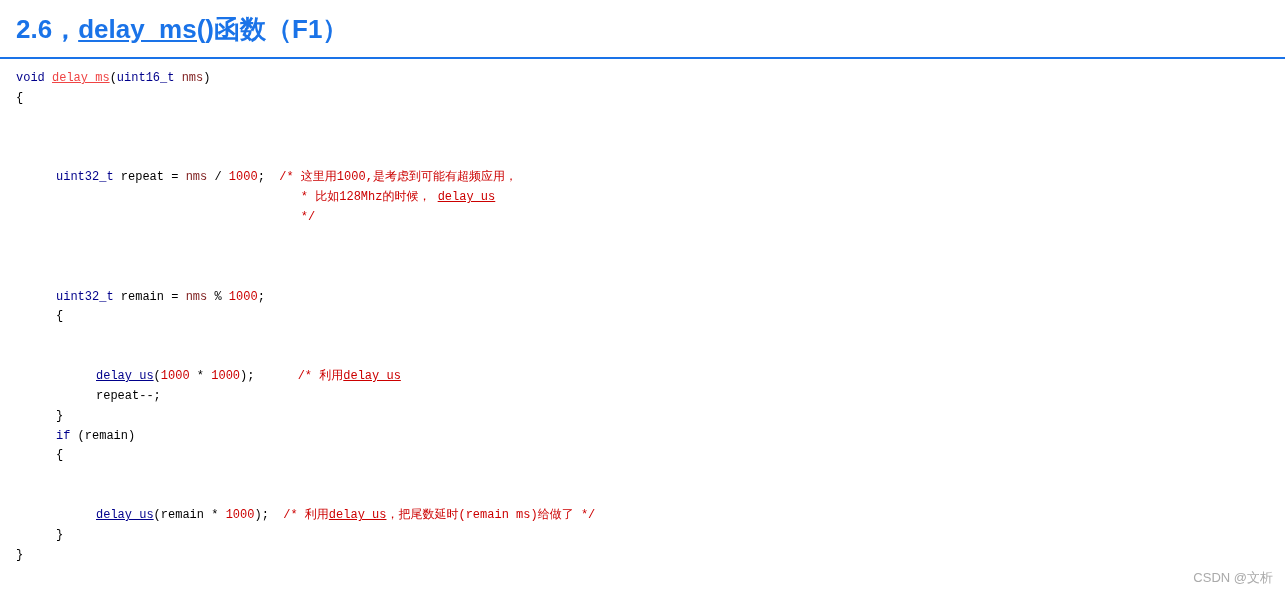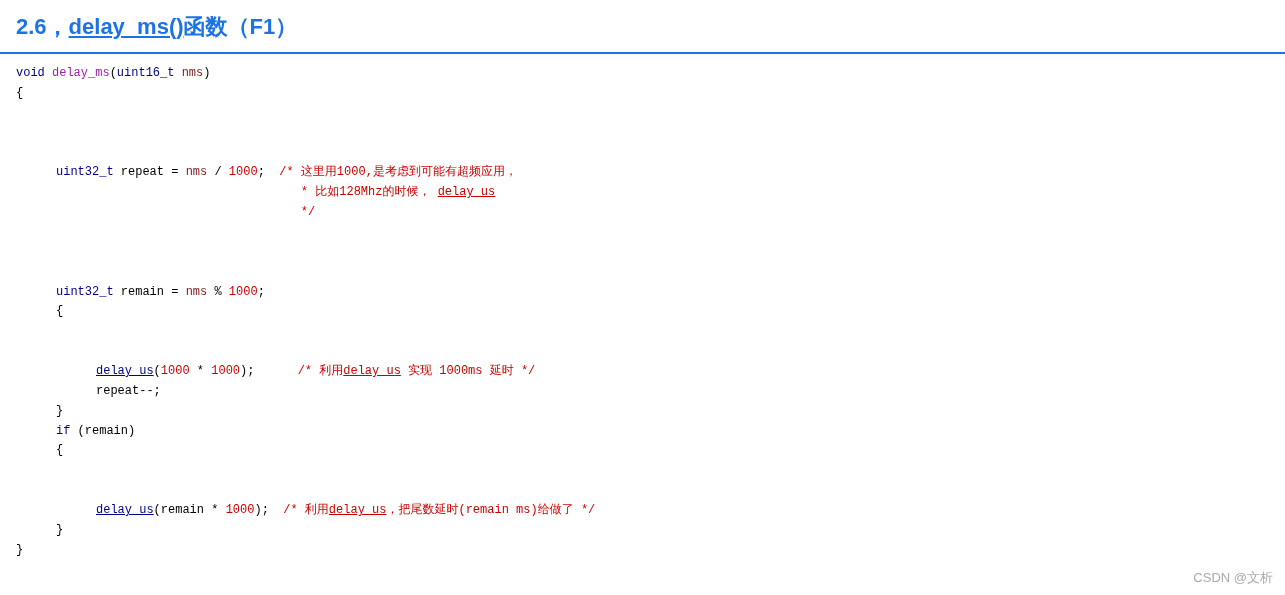--- a/index.html
+++ b/index.html
@@ -23,21 +23,21 @@
     }
 
     .title-section {
       padding: 12px 16px 10px 16px;
       border-bottom: 2px solid #1a73e8;
       margin-bottom: 0;
     }
 
     .title-text {
       font-family: 'SimHei', 'Microsoft YaHei', Arial, sans-serif;
-      font-size: 22px;
+      font-size: 26px;
       font-weight: bold;
       color: #1a73e8;
     }
 
     .title-underline {
       text-decoration: underline;
     }
 
     .code-section {
       padding: 10px 25px 20px 16px;
@@ -50,21 +50,22 @@
       align-items: baseline;
       white-space: pre;
     }
 
     .kw {
       color: #00008b;
       font-weight: normal;
     }
 
     .fn-name {
-      color: #a21caf;
+      color: #ef4444;
+      text-decoration: underline;
     }
 
     .type-name {
       color: #00008b;
     }
 
     .var-underline {
       color: #7f1d1d;
     }
 
@@ -169,21 +170,20 @@
     <div class="code-line">
       <span style="display:inline-block;width:80px"></span>
       <span class="fn-call">delay_us</span>
       <span class="normal">(</span>
       <span class="number">1000</span>
       <span class="normal">&nbsp;* </span>
       <span class="number">1000</span>
       <span class="normal">);&nbsp;&nbsp;&nbsp;&nbsp;&nbsp;&nbsp;</span>
       <span class="comment">/* 利用</span>
       <span style="text-decoration:underline;color:#cc0000">delay_us</span>
-      <span class="comment">&nbsp;实现 1000ms 延时 */</span>
     </div>
 
     <div class="code-line">
       <span style="display:inline-block;width:80px"></span>
       <span class="normal">repeat--;</span>
     </div>
 
     <div class="code-line">
       <span style="display:inline-block;width:40px"></span>
       <span class="normal">}</span>

